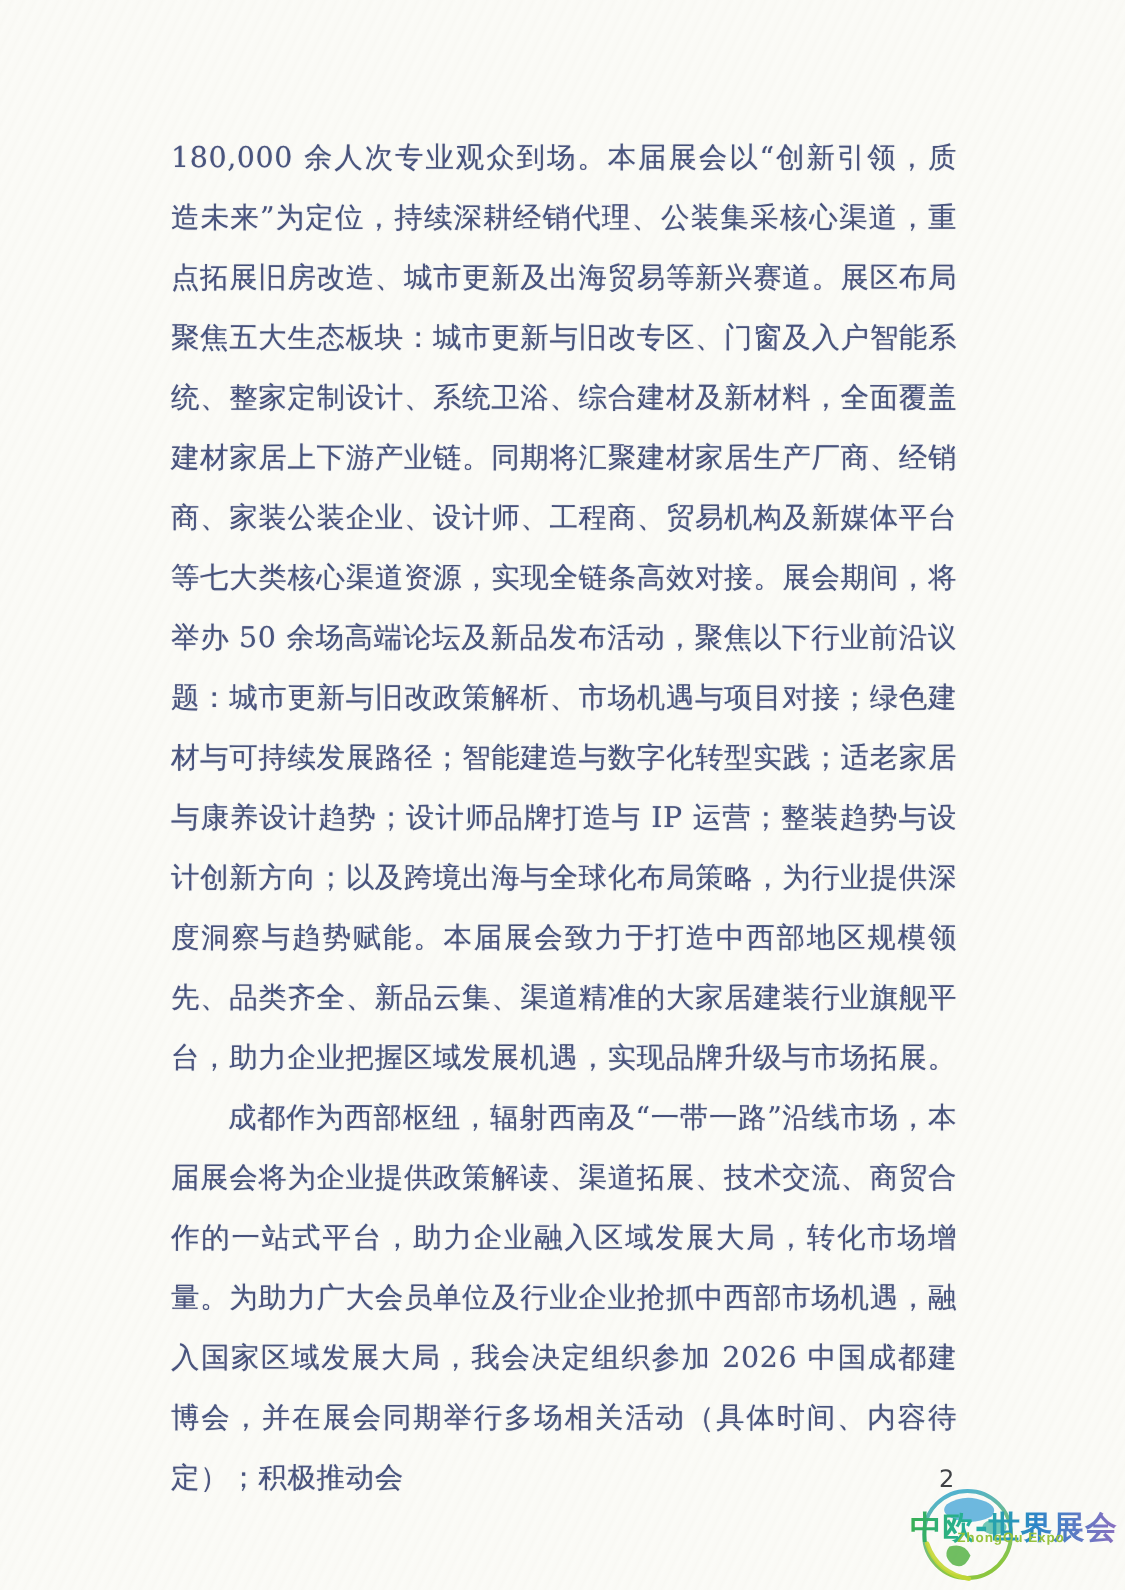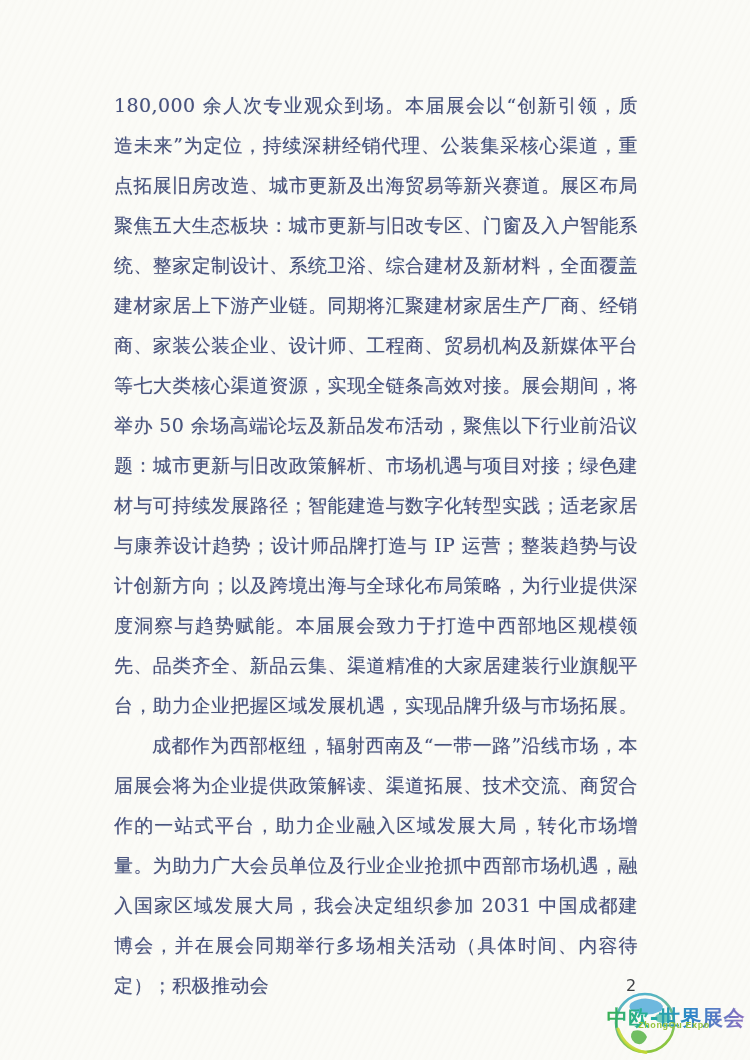--- a/index.html
+++ b/index.html
@@ -95,21 +95,21 @@
     color: #95c23c;
   }
 </style>
 </head>
 <body>
 
 <div class="page">
 
   <div class="text-block">
     <p class="para">180,000 余人次专业观众到场。本届展会以“创新引领，质造未来”为定位，持续深耕经销代理、公装集采核心渠道，重点拓展旧房改造、城市更新及出海贸易等新兴赛道。展区布局聚焦五大生态板块：城市更新与旧改专区、门窗及入户智能系统、整家定制设计、系统卫浴、综合建材及新材料，全面覆盖建材家居上下游产业链。同期将汇聚建材家居生产厂商、经销商、家装公装企业、设计师、工程商、贸易机构及新媒体平台等七大类核心渠道资源，实现全链条高效对接。展会期间，将举办 50 余场高端论坛及新品发布活动，聚焦以下行业前沿议题：城市更新与旧改政策解析、市场机遇与项目对接；绿色建材与可持续发展路径；智能建造与数字化转型实践；适老家居与康养设计趋势；设计师品牌打造与 IP 运营；整装趋势与设计创新方向；以及跨境出海与全球化布局策略，为行业提供深度洞察与趋势赋能。本届展会致力于打造中西部地区规模领先、品类齐全、新品云集、渠道精准的大家居建装行业旗舰平台，助力企业把握区域发展机遇，实现品牌升级与市场拓展。</p>
-    <p class="para indent">成都作为西部枢纽，辐射西南及“一带一路”沿线市场，本届展会将为企业提供政策解读、渠道拓展、技术交流、商贸合作的一站式平台，助力企业融入区域发展大局，转化市场增量。为助力广大会员单位及行业企业抢抓中西部市场机遇，融入国家区域发展大局，我会决定组织参加 2031 中国成都建博会，并在展会同期举行多场相关活动（具体时间、内容待定）；积极推动会</p>
+    <p class="para indent">成都作为西部枢纽，辐射西南及“一带一路”沿线市场，本届展会将为企业提供政策解读、渠道拓展、技术交流、商贸合作的一站式平台，助力企业融入区域发展大局，转化市场增量。为助力广大会员单位及行业企业抢抓中西部市场机遇，融入国家区域发展大局，我会决定组织参加 2026 中国成都建博会，并在展会同期举行多场相关活动（具体时间、内容待定）；积极推动会</p>
   </div>
 
   <div class="page-number">2</div>
 
   <div class="logo">
     <svg class="globe" viewBox="0 0 64 64">
       <defs>
         <linearGradient id="globe-ring" x1="0" y1="0" x2="0.3" y2="1">
           <stop offset="0" stop-color="#4ab0e0"></stop>
           <stop offset="1" stop-color="#8cc63f"></stop>

